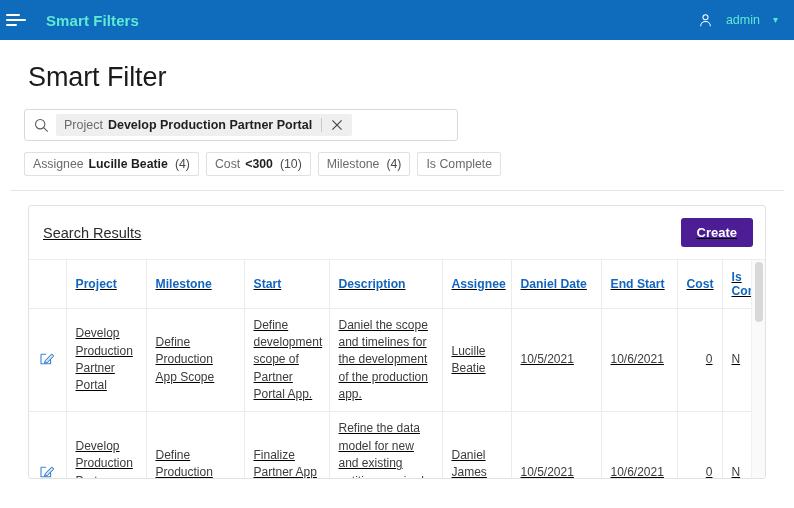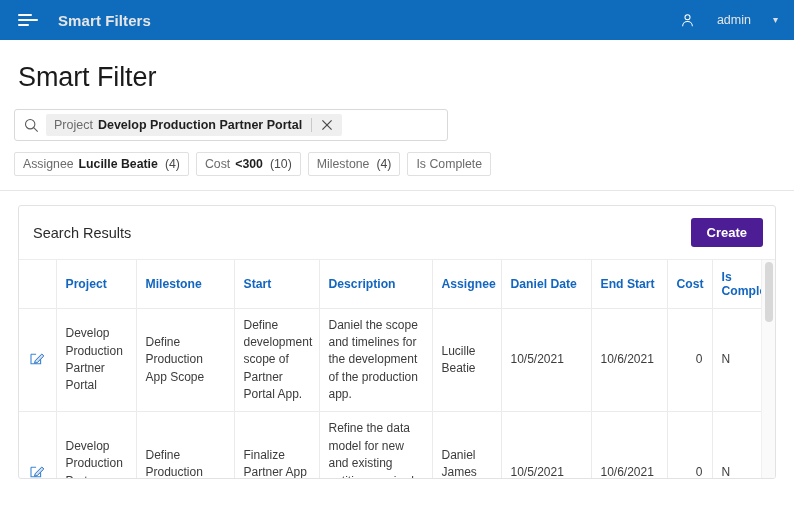--- a/index.html
+++ b/index.html
@@ -11,22 +11,22 @@
     font-family: "Liberation Sans", sans-serif;
     -webkit-font-smoothing: antialiased;
   }
 
   
   .appbar {
     height: 40px;
     background: #0f6cbd;
     display: flex;
     align-items: center;
-    padding: 0 14px 0 16px;
-    color: #e5e5e5;
+    padding: 0 14px 0 4px;
+    color: #5eead4;
     position: relative;
   }
   .menu-btn {
     width: 26px; height: 26px;
     display: flex; flex-direction: column;
     justify-content: center; align-items: flex-start;
     gap: 3px;
     cursor: pointer;
     padding-left: 2px;
   }
@@ -45,31 +45,31 @@
     font-weight: bold;
     letter-spacing: .1px;
     margin-left: 16px;
     white-space: nowrap;
   }
   .appbar-spacer { flex: 1 1 auto; }
 
   .user-area {
     display: flex;
     align-items: center;
-    gap: 22px;
+    gap: 13px;
     font-size: 12.5px;
     cursor: pointer;
     padding: 3px 2px;
   }
   .user-icon { width: 15px; height: 15px; display: block; }
   .chev { font-size: 10px; line-height: 1; opacity: .95; }
 
   
   .page {
-    padding: 0 14px;
+    padding: 0 24px;
     background: #ffffff;
   }
   .page-title {
     font-size: 27px;
     color: #1a1a1a;
     font-weight: normal;
     margin: 22px 0 16px 4px;
     letter-spacing: -.1px;
   }
 
@@ -133,21 +133,21 @@
     font-size: 12.3px;
     background: #fff;
     white-space: nowrap;
     cursor: pointer;
   }
   .chip-label { color: #6b6b6b; }
   .chip-value { color: #1f1f1f; font-weight: bold; margin-left: 5px; }
   .chip-count { color: #4a4a4a; margin-left: 7px; }
 
   
-  .results-wrap { padding: 14px 0 0 0; }
+  .results-wrap { padding: 14px 0 0 0; text-decoration: underline; }
   .card {
     border: 1px solid #e2e2e2;
     border-radius: 3px;
     background: #ffffff;
     margin: 0 4px;
     overflow: hidden;
   }
   .card-head {
     display: flex;
     align-items: center;

